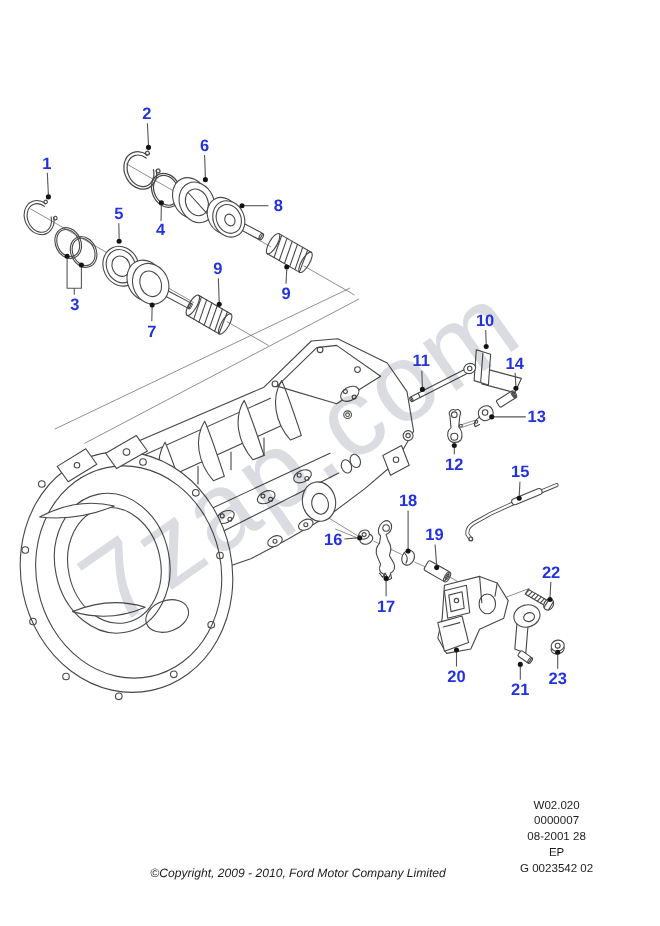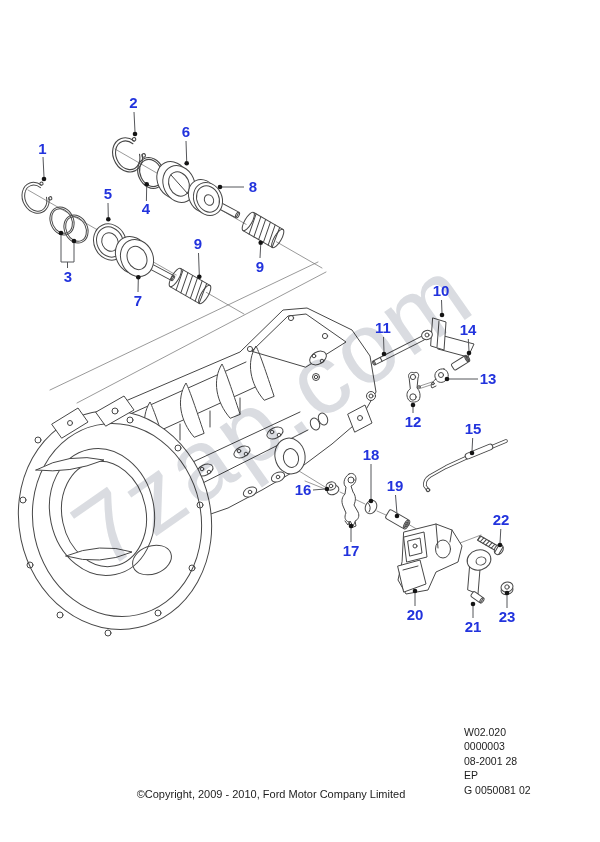--- a/index.html
+++ b/index.html
@@ -10,22 +10,22 @@
   .ln { fill:none; stroke:#474747; stroke-width:1; stroke-linecap:round; stroke-linejoin:round; }
   .wf { fill:#ffffff; stroke:#474747; stroke-width:1; stroke-linejoin:round; stroke-linecap:round; }
   .th { fill:none; stroke:#6f6f6f; stroke-width:0.7; stroke-linecap:round; }
   .ld { fill:none; stroke:#55565a; stroke-width:1; }
   .dt { fill:#141414; stroke:none; }
   .co { font-weight:bold; font-size:15px; font-family:"Liberation Sans",sans-serif; text-anchor:middle; }
   .wm { font-family:"Liberation Sans",sans-serif; font-size:100px; letter-spacing:3px;
         opacity:0.62; mix-blend-mode:multiply; }
   
   .copyright { position:absolute; left:128px; top:788px; width:286px; text-align:center;
-               font-size:11px; color:#1c1c1c; }
-  .plate { position:absolute; left:464px; top:725px; width:130px; text-align:left;
+               font-size:11px; color:#1c1c1c;font-style:italic; }
+  .plate { position:absolute; left:441px; top:725px; width:130px; text-align:center;
            font-size:10.5px; line-height:14.4px; color:#1c1c1c; }
 </style>
 </head>
 <body>
 
 <div class="page">
 
 <svg width="600" height="842" viewBox="0 0 600 842">
   <defs>
     <g id="spring">
@@ -369,19 +369,19 @@
     <text class="co" x="415" y="620">20</text>
     <text class="co" x="473" y="632">21</text>
     <text class="co" x="501" y="525">22</text>
     <text class="co" x="507" y="622">23</text>
   </g>
 </svg>
 
 <div class="copyright">©Copyright, 2009 - 2010, Ford Motor Company Limited</div>
 <div class="plate">
   <div>W02.020</div>
-  <div>0000003</div>
+  <div>0000007</div>
   <div>08-2001 28</div>
   <div>EP</div>
-  <div>G 0050081 02</div>
+  <div>G 0023542 02</div>
 </div>
 
 </div>
 
 </body></html>

